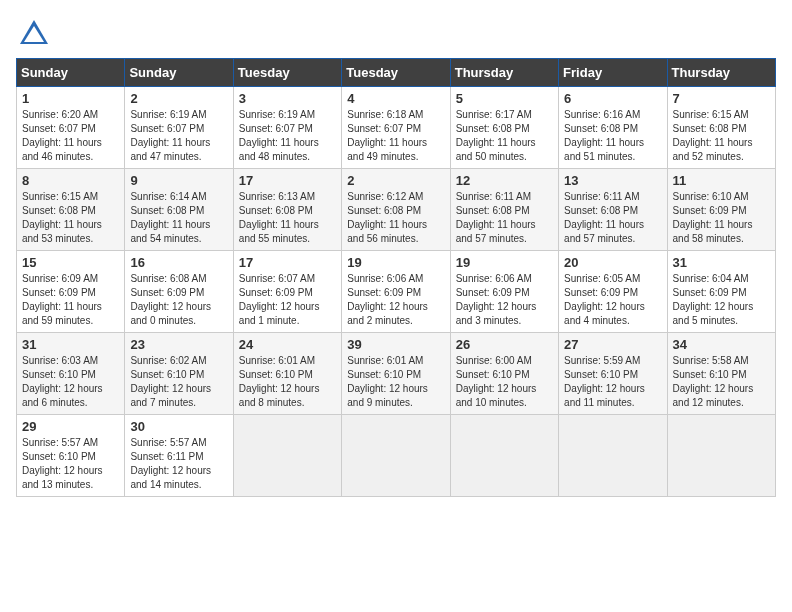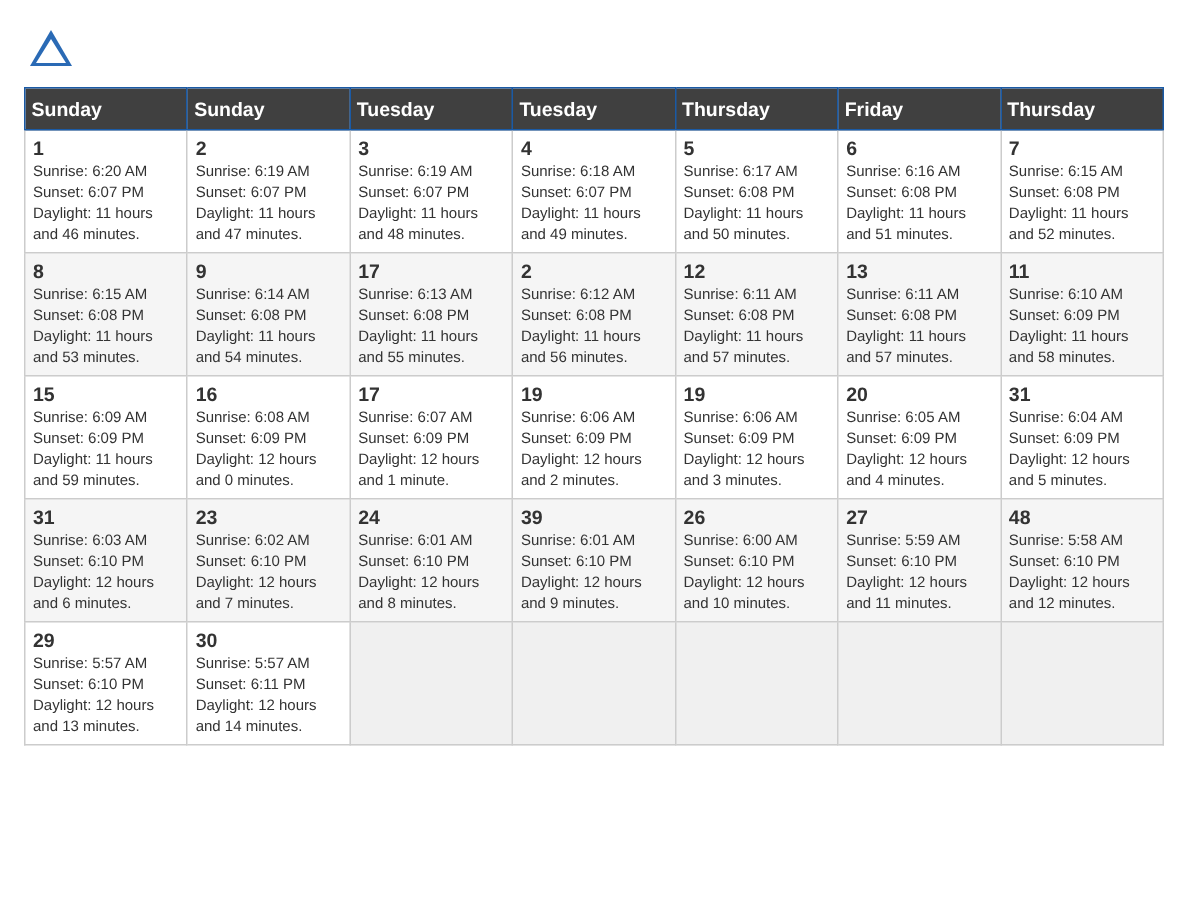--- a/index.html
+++ b/index.html
@@ -347,21 +347,21 @@
       </td>
         <td>
         <span class="day-num">27</span>
         <div class="day-info">
           Sunrise: 5:59 AM<br>
           Sunset: 6:10 PM<br>
           Daylight: 12 hours and 11 minutes.
         </div>
       </td>
         <td>
-        <span class="day-num">48</span>
+        <span class="day-num">34</span>
         <div class="day-info">
           Sunrise: 5:58 AM<br>
           Sunset: 6:10 PM<br>
           Daylight: 12 hours and 12 minutes.
         </div>
       </td>
       </tr>
       <tr>
         <td>
         <span class="day-num">29</span>

